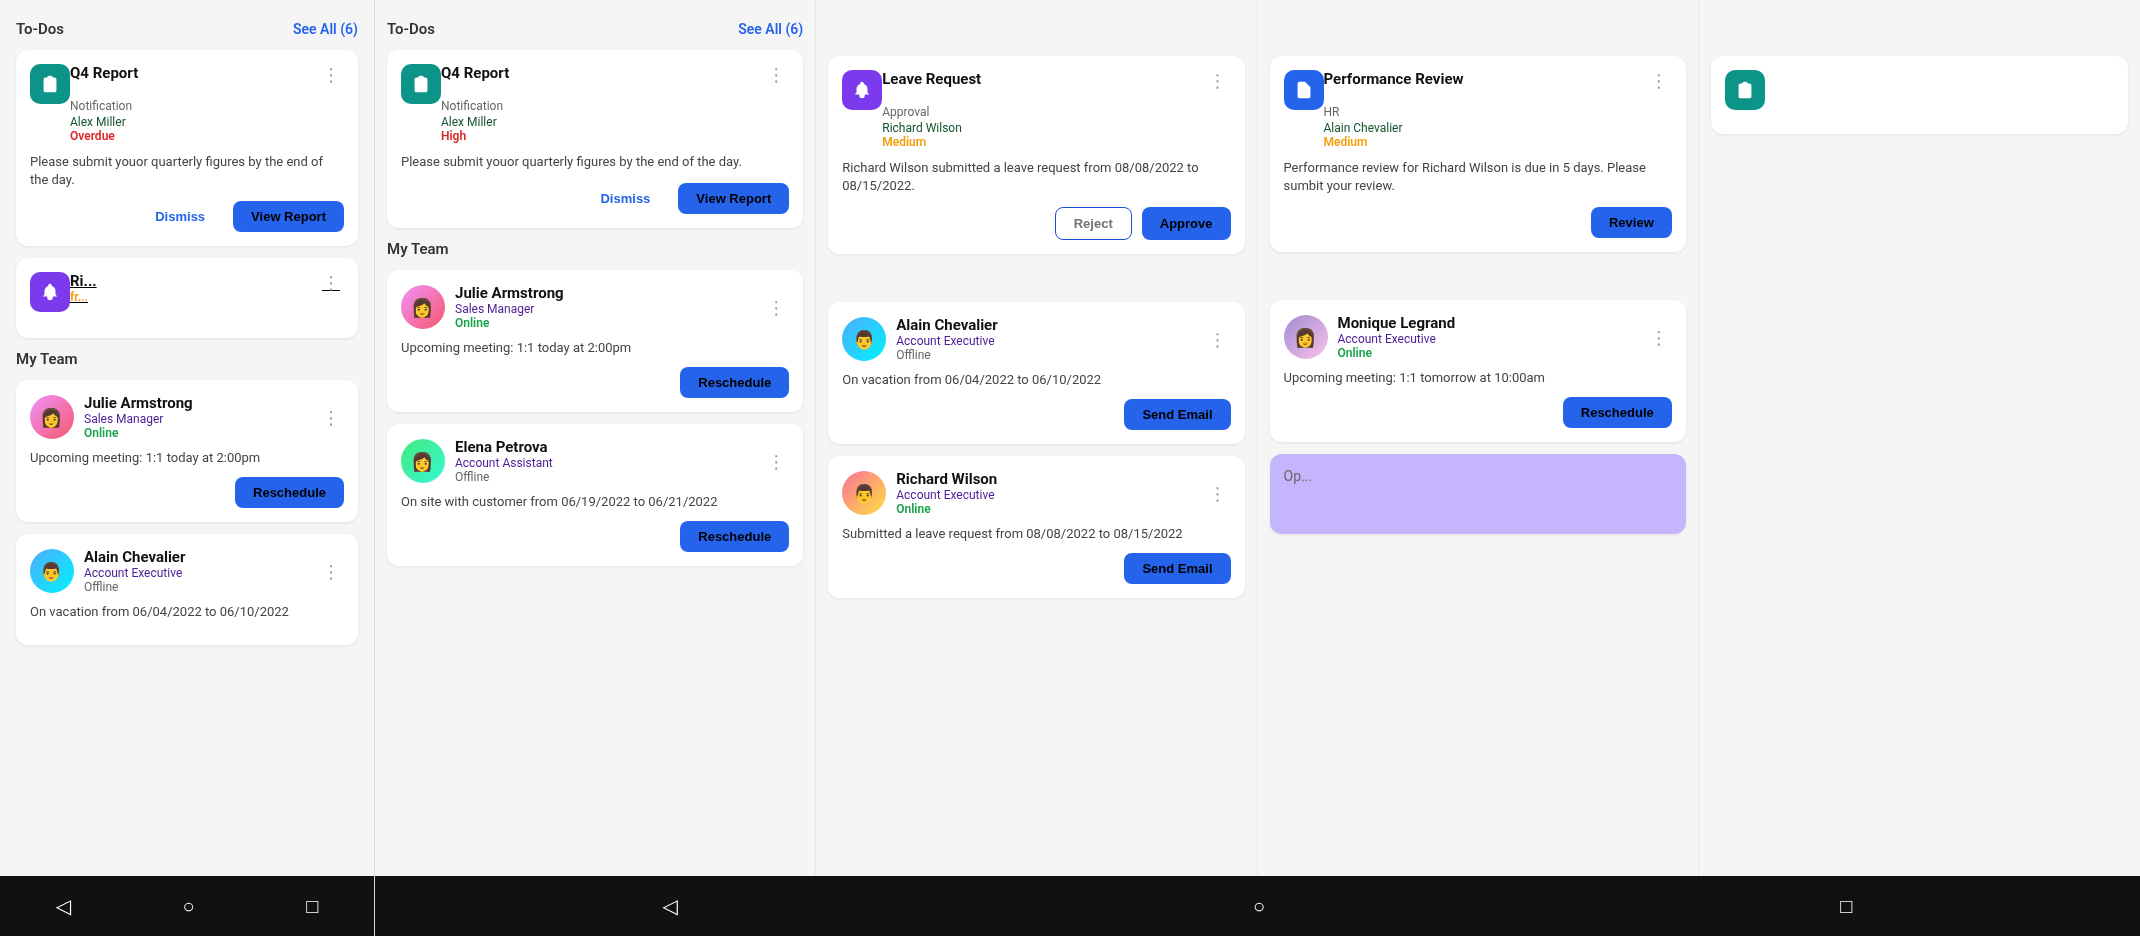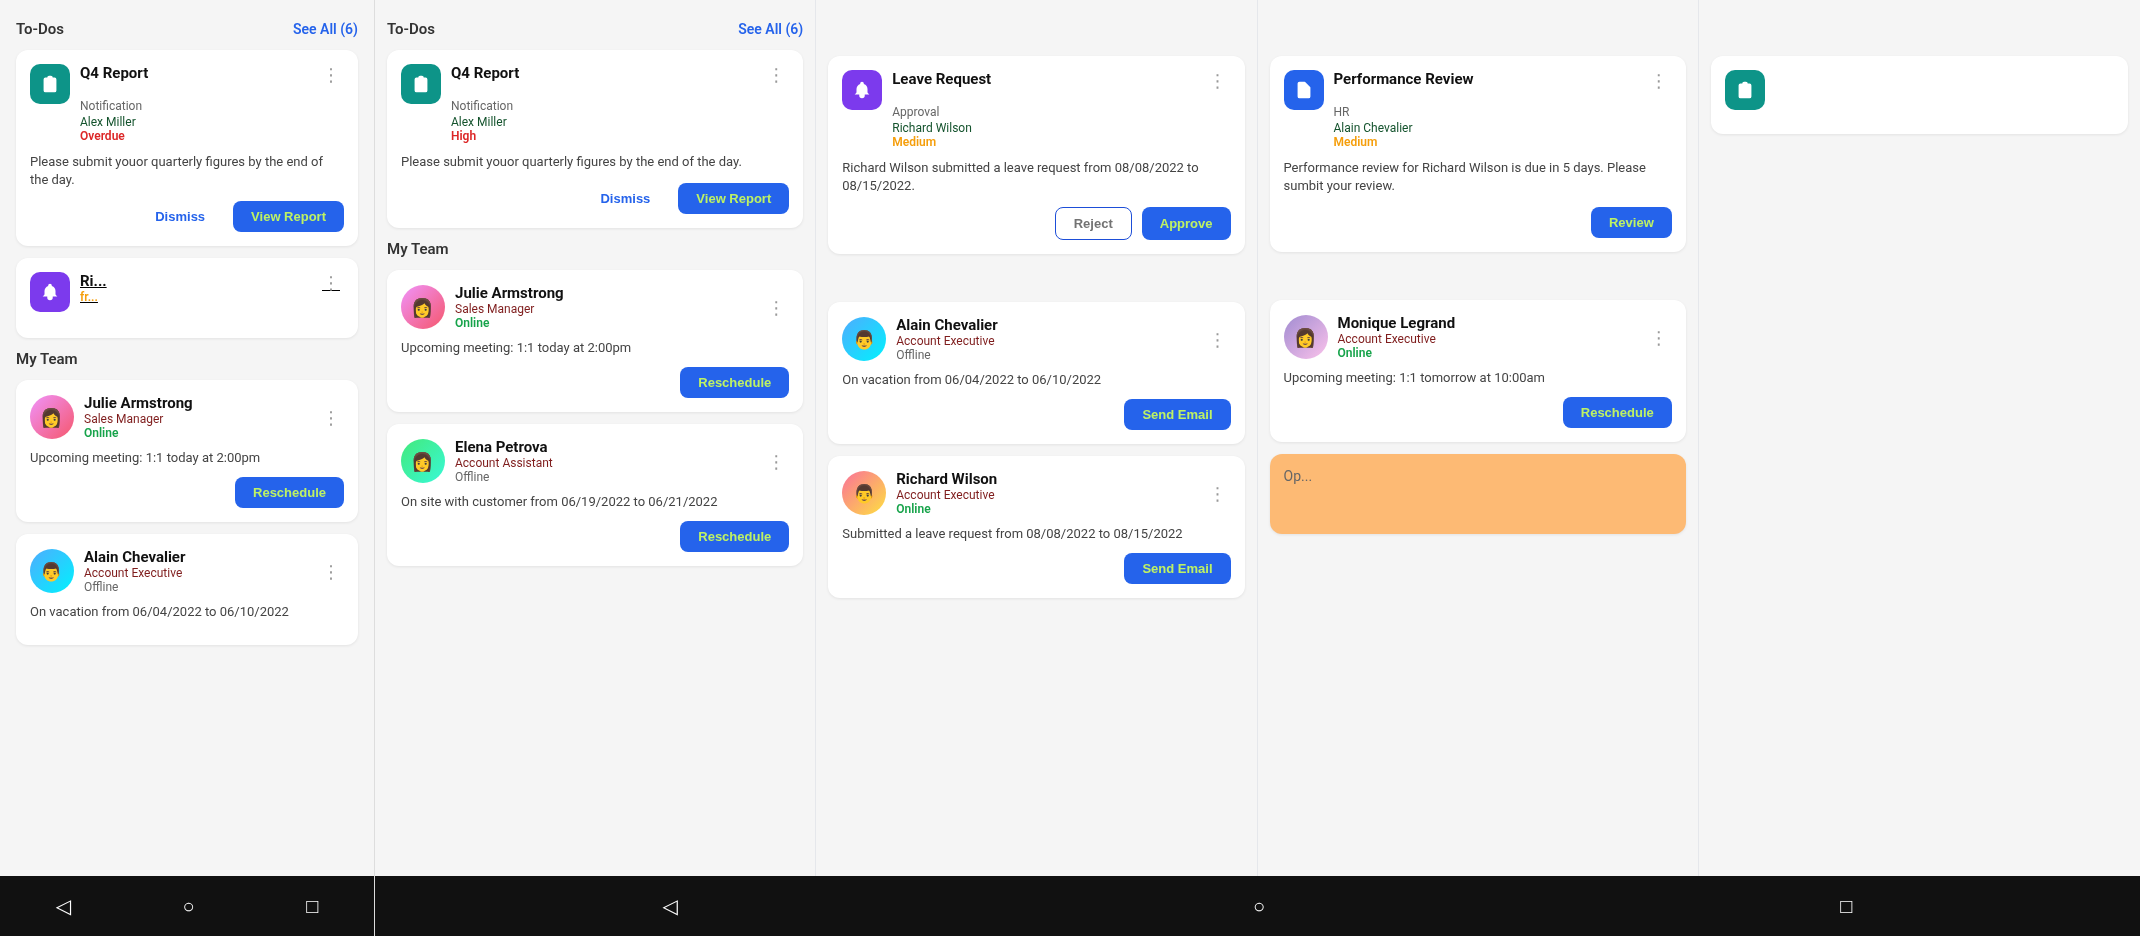--- a/index.html
+++ b/index.html
@@ -68,21 +68,20 @@
     .card-header {
       display: flex;
       align-items: flex-start;
       justify-content: space-between;
       margin-bottom: 10px;
     }
 
     .card-icon-info {
       display: flex;
       align-items: flex-start;
-      gap: 10px;
     }
 
     .icon-box {
       width: 40px;
       height: 40px;
       border-radius: 10px;
       display: flex;
       align-items: center;
       justify-content: center;
       flex-shrink: 0;
@@ -140,21 +139,21 @@
       padding: 8px 18px;
       border-radius: 8px;
       font-size: 13px;
       font-weight: 700;
       cursor: pointer;
       border: none;
     }
 
     .btn-primary {
       background: #2563eb;
-      color: #bef264;
+      color: #000000;
     }
 
     .btn-ghost {
       background: transparent;
       color: #2563eb;
       border: none;
     }
 
     .btn-outline {
       background: transparent;
@@ -203,21 +202,21 @@
     .avatar-monique { background: linear-gradient(135deg, #a18cd1, #fbc2eb); }
 
     .member-name {
       font-size: 15px;
       font-weight: 700;
       color: #111;
     }
 
     .member-title {
       font-size: 12px;
-      color: #7f1d1d;
+      color: #4c1d95;
     }
 
     .team-card-body {
       font-size: 13px;
       color: #444;
       margin-bottom: 12px;
     }
 
     .bottom-nav {
       position: absolute;
@@ -250,21 +249,21 @@
       padding: 20px 12px;
       border-right: 1px solid #e5e7eb;
       overflow-y: auto;
     }
 
     .tablet-col:last-child {
       border-right: none;
     }
 
     .partial-card {
-      background: #fdba74;
+      background: #c4b5fd;
       border-radius: 12px;
       padding: 14px;
       margin-bottom: 12px;
       box-shadow: 0 1px 3px rgba(0,0,0,0.08);
       overflow: hidden;
     }
   </style>
 </head>
 <body>
 

